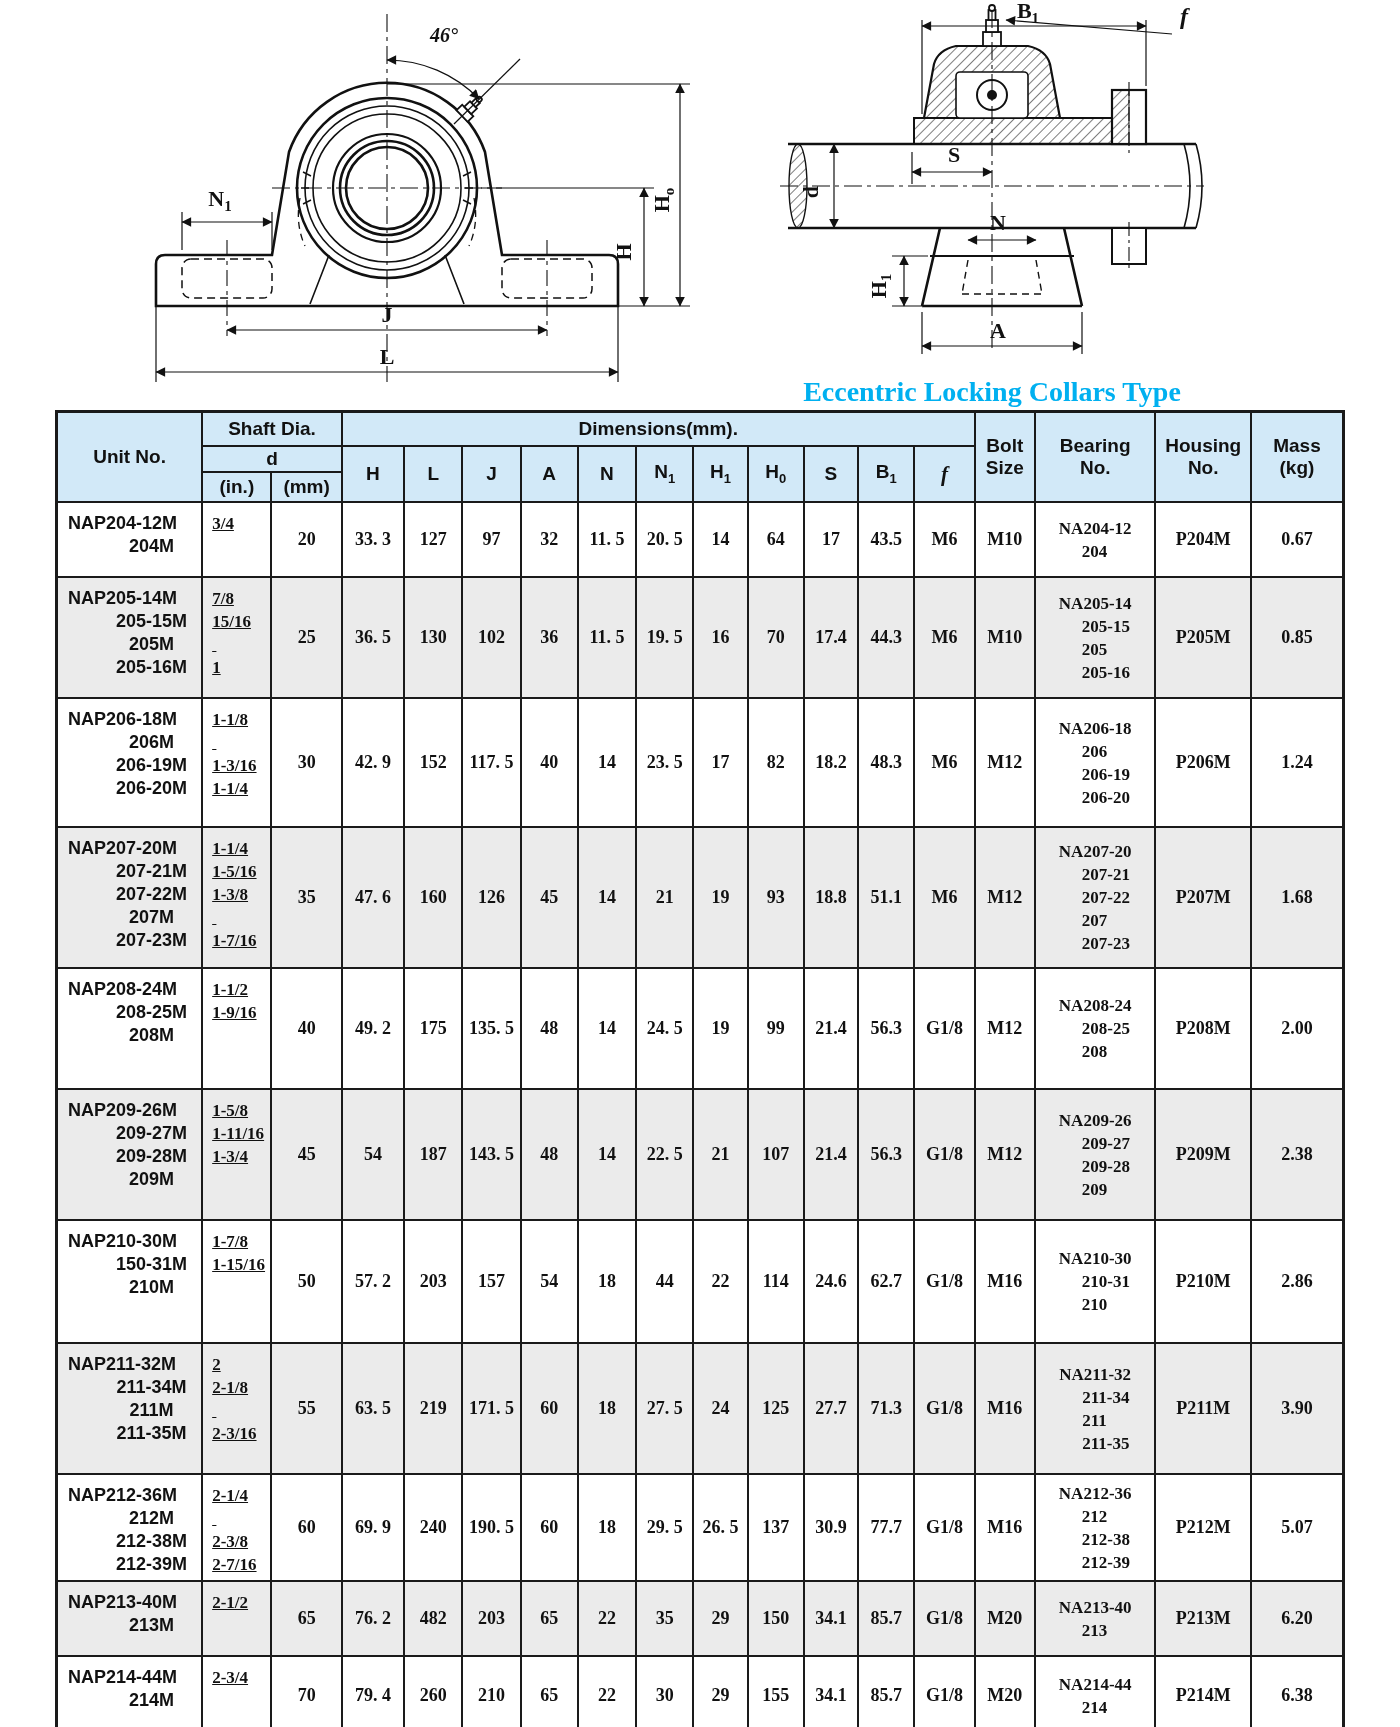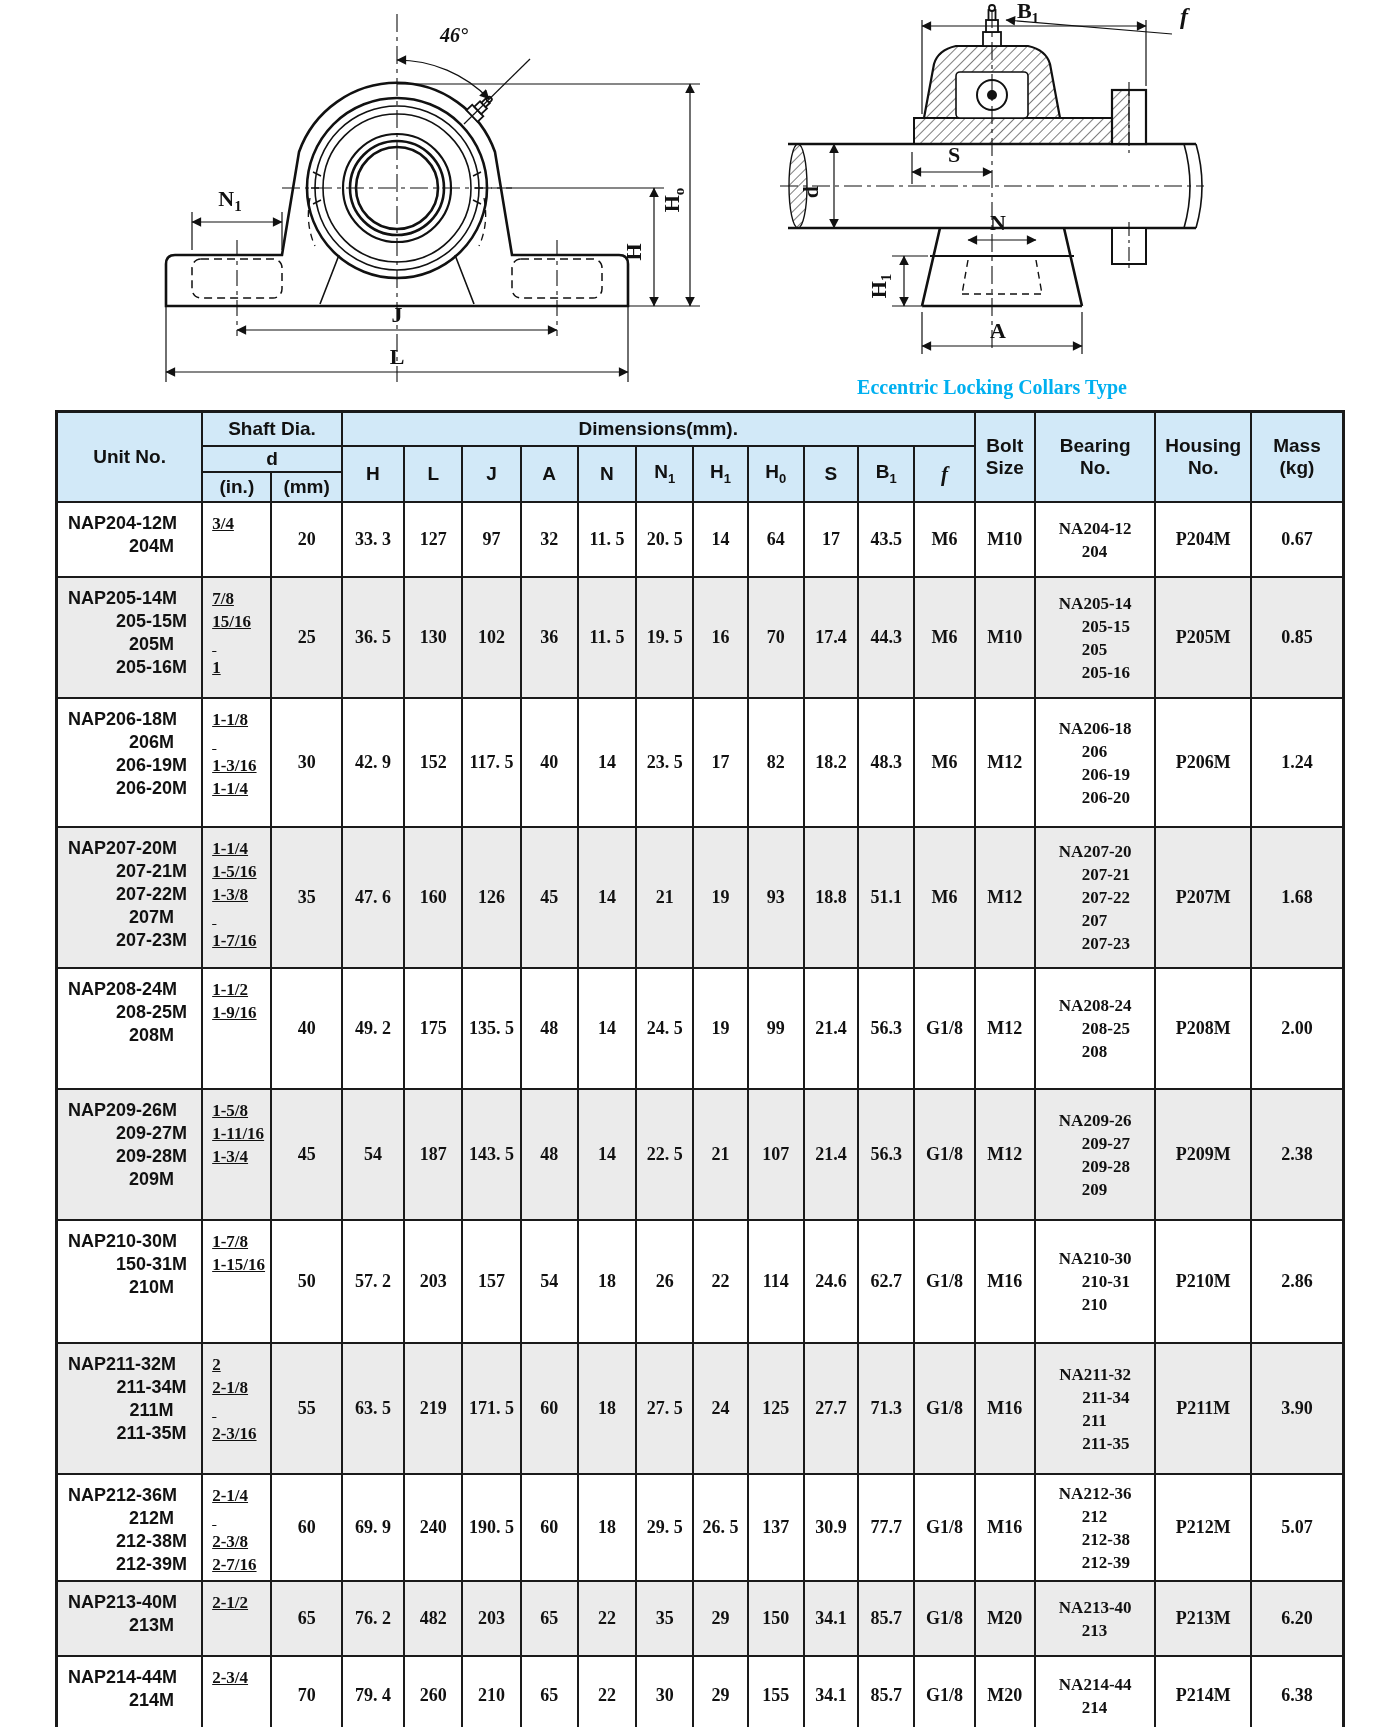--- a/index.html
+++ b/index.html
@@ -7,25 +7,25 @@
     --alt-bg:#ebebeb;
     --border:#1a1a1a;
     --ink:#111;
   }
   html,body{margin:0;padding:0;}
   body{
     width:1400px;height:1727px;position:relative;background:#ffffff;
     font-family:"Liberation Sans",sans-serif;color:var(--ink);
   }
   .drawings{position:relative;height:410px;}
-  .front-wrap{position:absolute;left:142px;top:0;text-decoration:underline;}
+  .front-wrap{position:absolute;left:132px;top:0;text-decoration:underline;}
   .side-wrap{position:absolute;left:762px;top:-6px;width:460px;text-align:center;}
   svg text{font-family:"Liberation Serif",serif;font-weight:bold;fill:#111;}
   .caption-model{font-family:"Liberation Serif",serif;font-weight:bold;font-size:30px;margin-top:-34px;letter-spacing:1px;}
-  .caption-type{font-family:"Liberation Serif",serif;font-weight:bold;font-size:20px;margin-top:2px;}
+  .caption-type{font-family:"Liberation Serif",serif;font-weight:bold;font-size:28px;margin-top:2px;}
   table.spec{
     border-collapse:collapse;table-layout:fixed;
     margin-left:55px;width:1290px;border:3px solid var(--border);
   }
   .spec th,.spec td{border:2px solid var(--border);overflow:hidden;}
   .spec thead th{
     background:var(--header-bg);font-family:"Liberation Sans",sans-serif;
     font-weight:bold;font-size:19px;text-align:center;vertical-align:middle;
     padding:1px 2px;line-height:1.15;
   }
@@ -449,21 +449,21 @@
         <td class="c-in">
           <div class="iline">1-7/8</div>
           <div class="iline">1-15/16</div>
         </td>
         <td>50</td>
         <td>57. 2</td>
         <td>203</td>
         <td>157</td>
         <td>54</td>
         <td>18</td>
-        <td>26</td>
+        <td>44</td>
         <td>22</td>
         <td>114</td>
         <td>24.6</td>
         <td>62.7</td>
         <td>G1/8</td>
         <td>M16</td>
         <td class="c-bearing"><div class="bwrap"><div class="bline">NA210-30</div><div class="bline cont">210-31</div><div class="bline cont">210</div></div></td>
         <td>P210M</td>
         <td>2.86</td>
       </tr>

